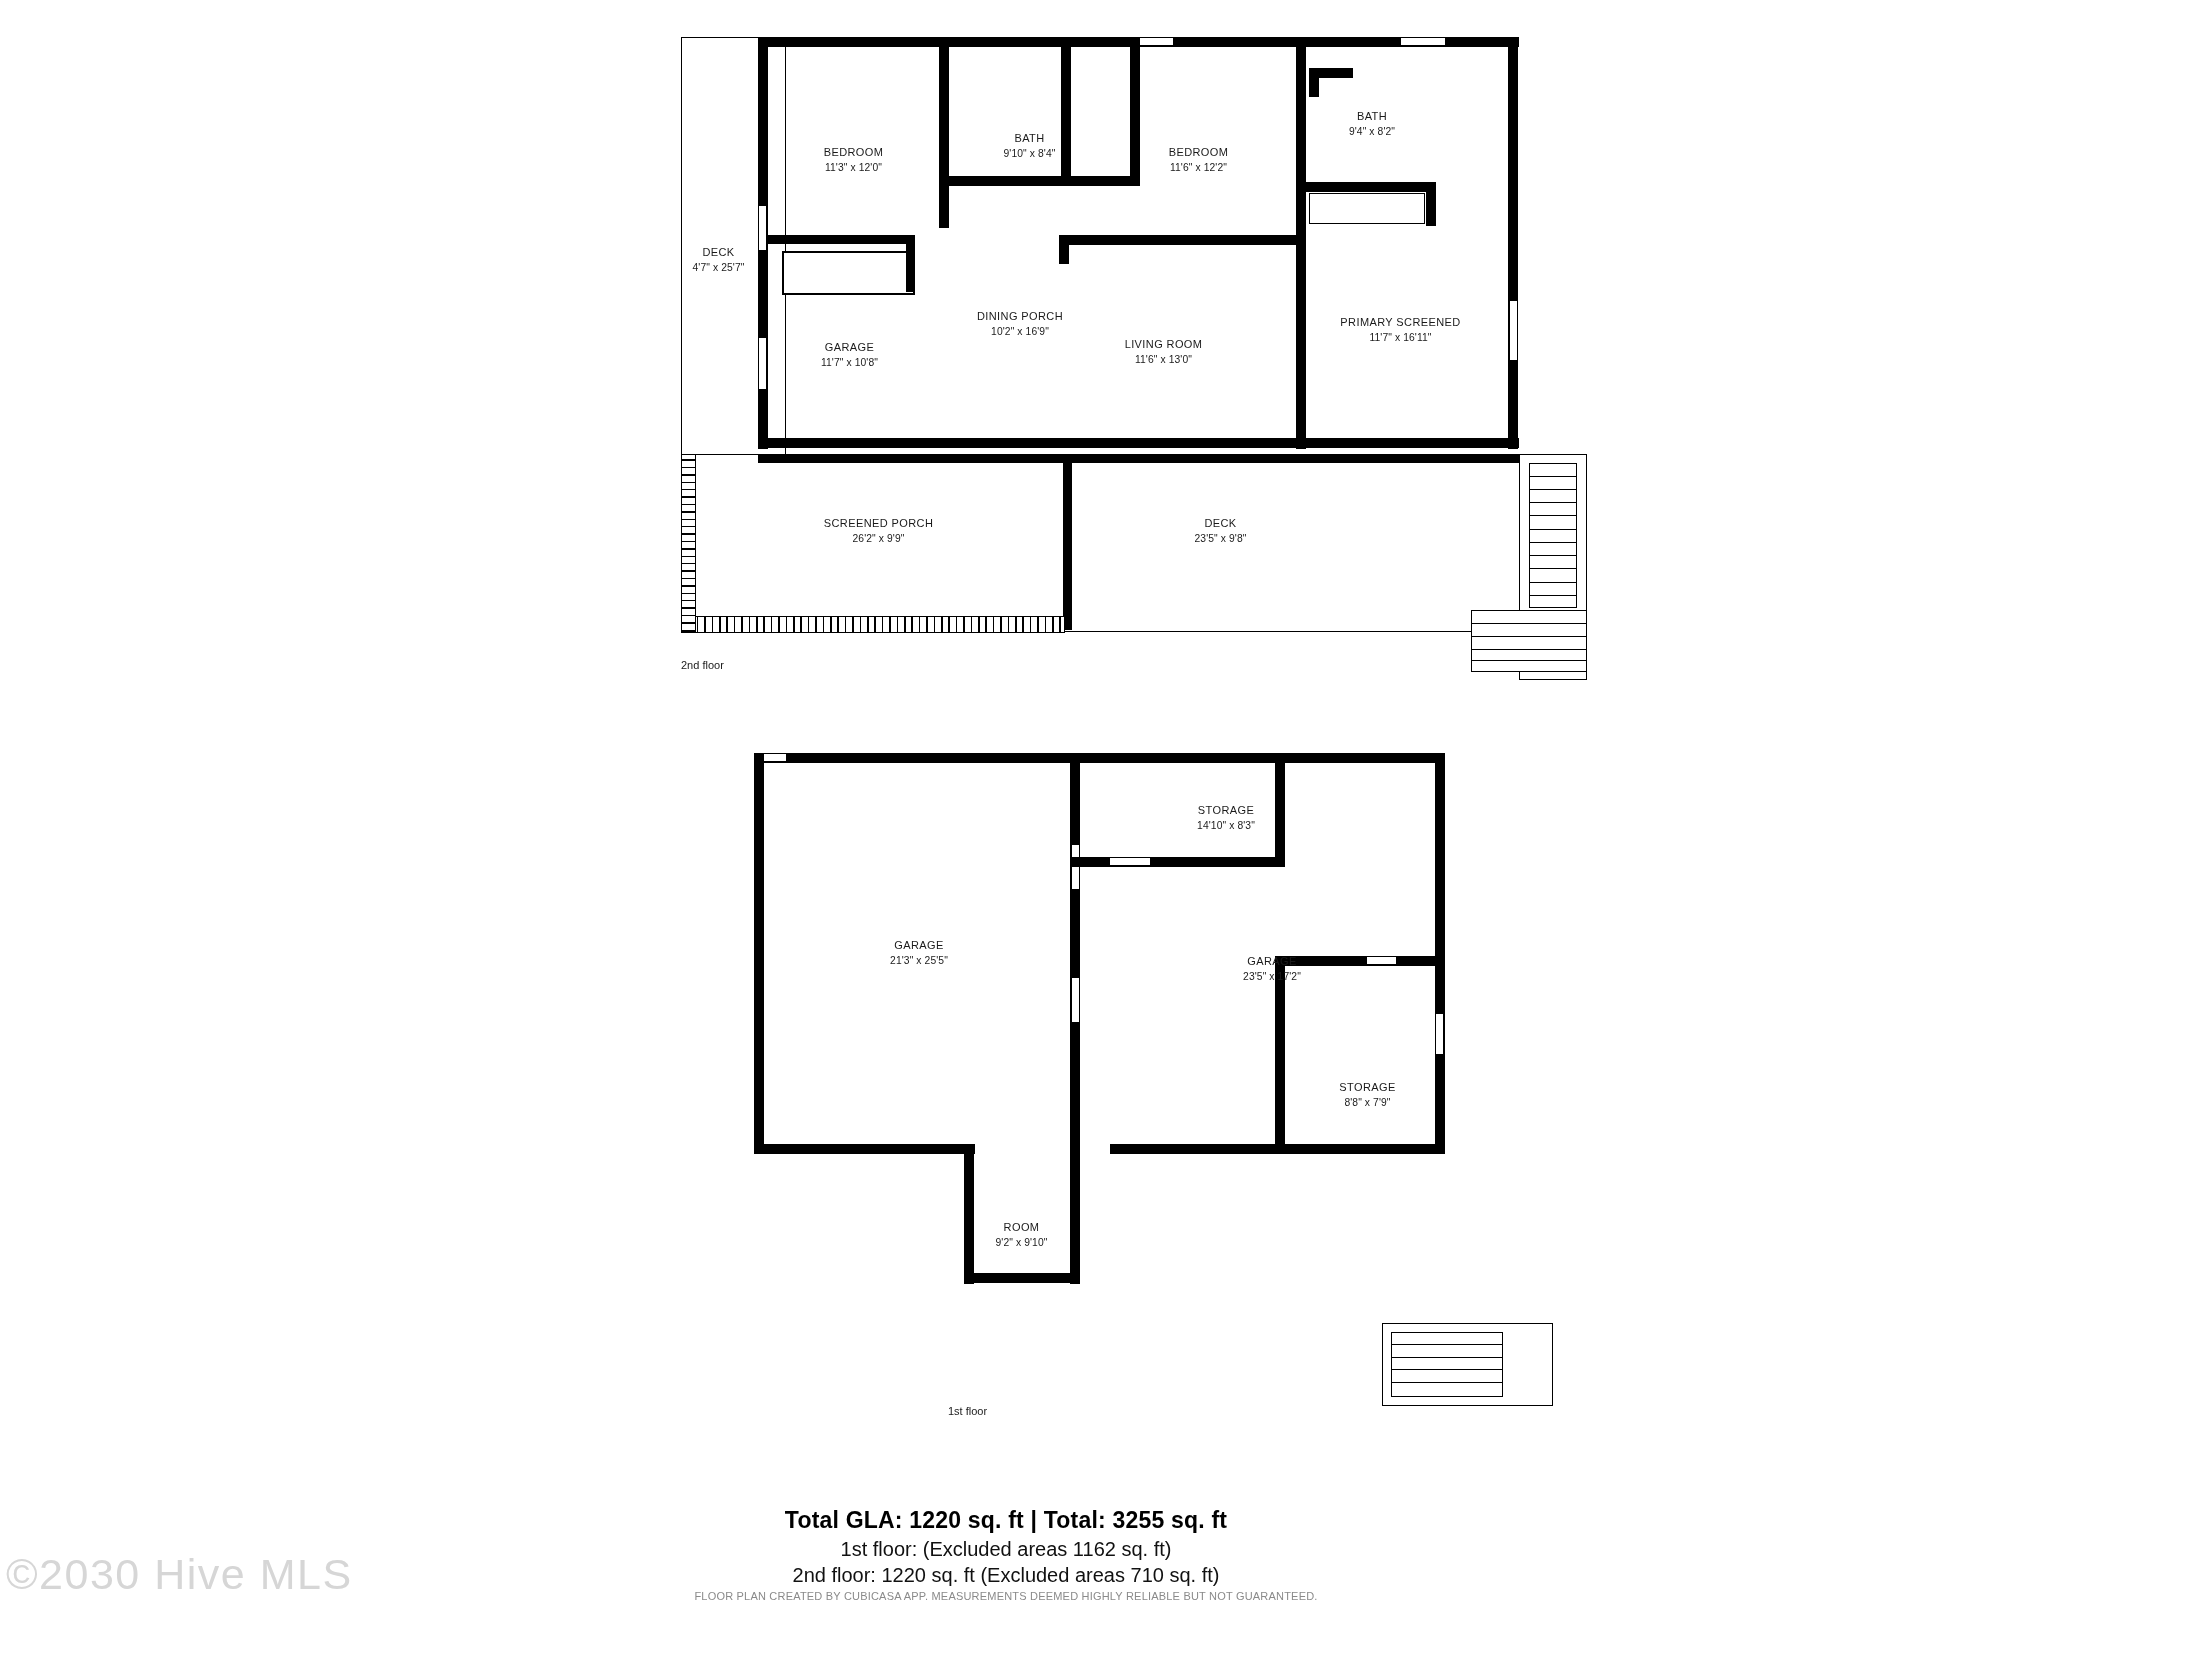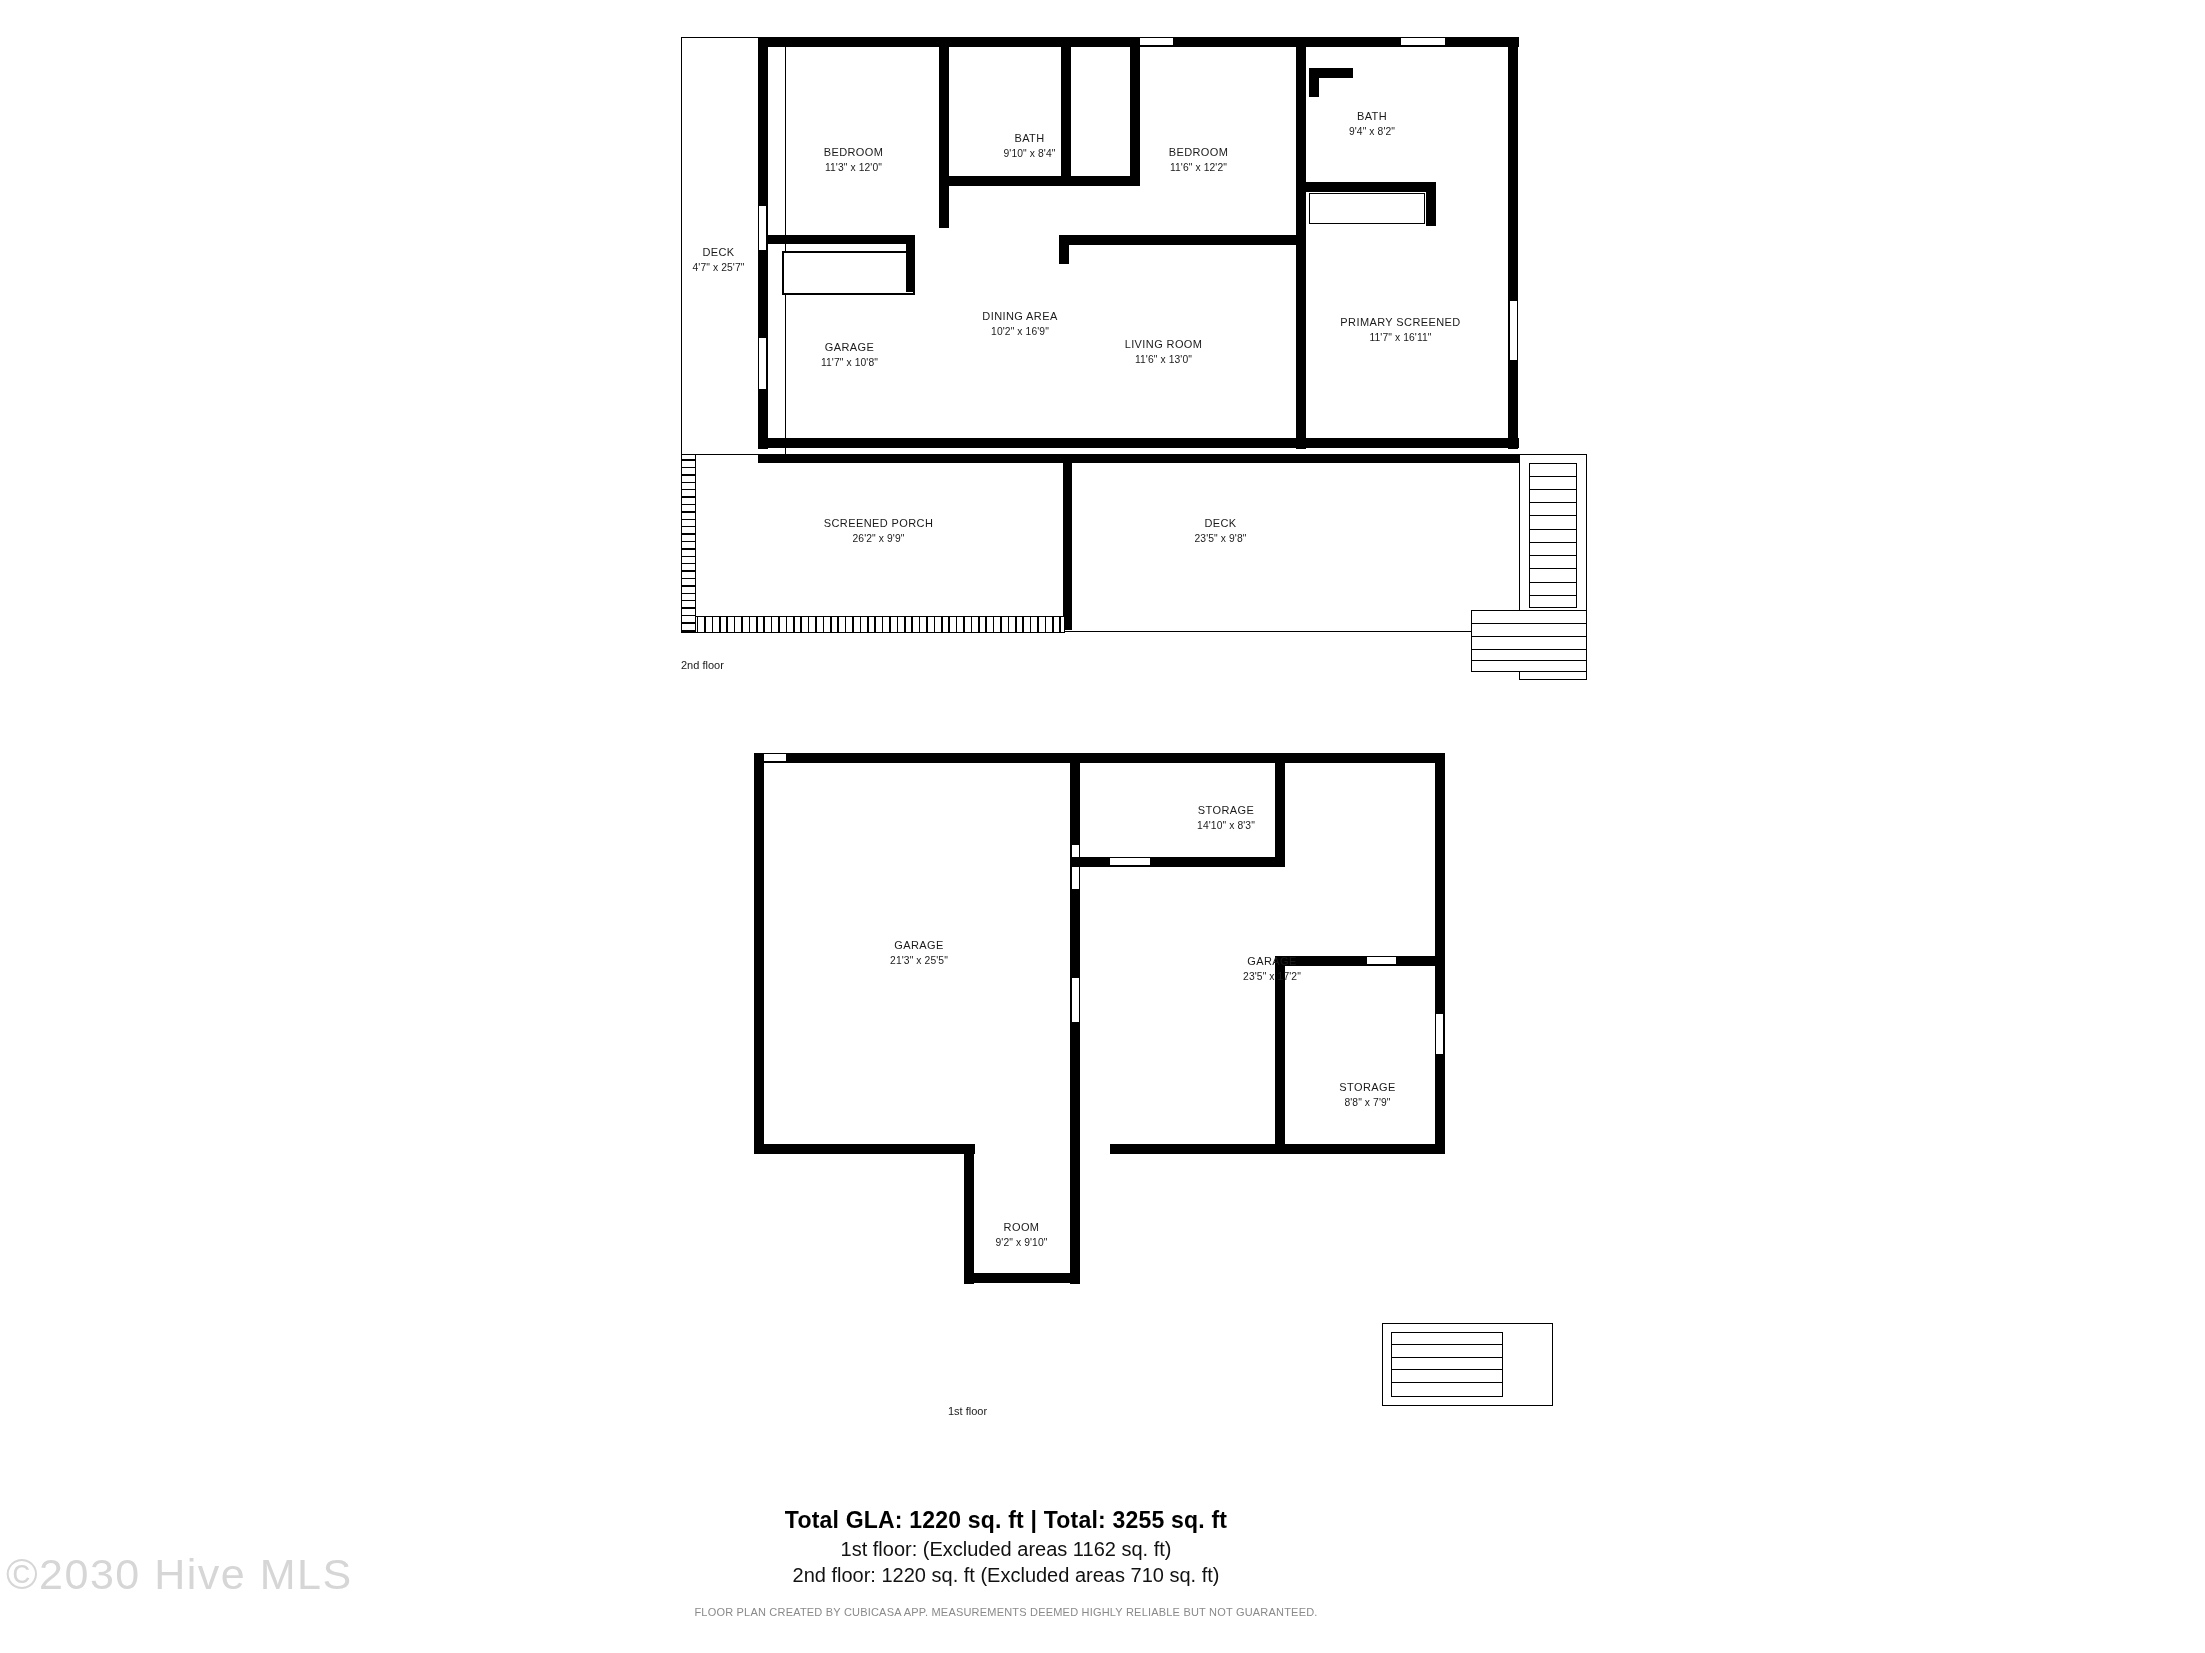--- a/index.html
+++ b/index.html
@@ -16,21 +16,21 @@
   .label .nm{font-size:11px;letter-spacing:0.4px;color:#1a1a1a;}
   .label .dm{font-size:10.3px;letter-spacing:0.1px;color:#1a1a1a;}
 
   .floortag{position:absolute;font-size:11px;color:#1a1a1a;}
 
   
   .summary{position:absolute;left:0;width:2012px;text-align:center;}
   .sum1{font-size:23px;font-weight:bold;letter-spacing:0.2px;color:#000;}
   .sum2{font-size:20px;color:#111;margin-top:4.4px;}
   .sum3{font-size:20px;color:#111;margin-top:2.9px;}
-  .credit{font-size:11px;color:#8a8a8a;letter-spacing:0.2px;margin-top:19px;}
+  .credit{font-size:11px;color:#8a8a8a;letter-spacing:0.2px;margin-top:3px;}
 
   .watermark{position:absolute;left:5.9px;top:1550px;font-size:43px;color:#d6d6d6;letter-spacing:1.5px;font-family:"Liberation Sans",sans-serif;}
 
   
   .stairs{position:absolute;border:1.5px solid #000;background:#fff;}
   .stairs i{position:absolute;left:0;right:0;height:0;border-top:1.5px solid #000;display:block;}
   .stairwrap{position:absolute;border:1.5px solid #000;background:#fff;}
 
   
   .rail{position:absolute;border:1.5px solid #000;background:
@@ -126,21 +126,21 @@
   </div>
   <div class="label" style="left:1.5px;top:223px;width:110px;">
     <div class="nm">DECK</div>
     <div class="dm">4'7" x 25'7"</div>
   </div>
   <div class="label" style="left:114px;top:318px;width:147px;">
     <div class="nm">GARAGE</div>
     <div class="dm">11'7" x 10'8"</div>
   </div>
   <div class="label" style="left:279px;top:287px;width:158px;">
-    <div class="nm">DINING AREA</div>
+    <div class="nm">DINING PORCH</div>
     <div class="dm">10'2" x 16'9"</div>
   </div>
   <div class="label" style="left:428px;top:315px;width:147px;">
     <div class="nm">LIVING ROOM</div>
     <div class="dm">11'6" x 13'0"</div>
   </div>
   <div class="label" style="left:643px;top:293px;width:191px;">
     <div class="nm">PRIMARY SCREENED</div>
     <div class="dm">11'7" x 16'11"</div>
   </div>

